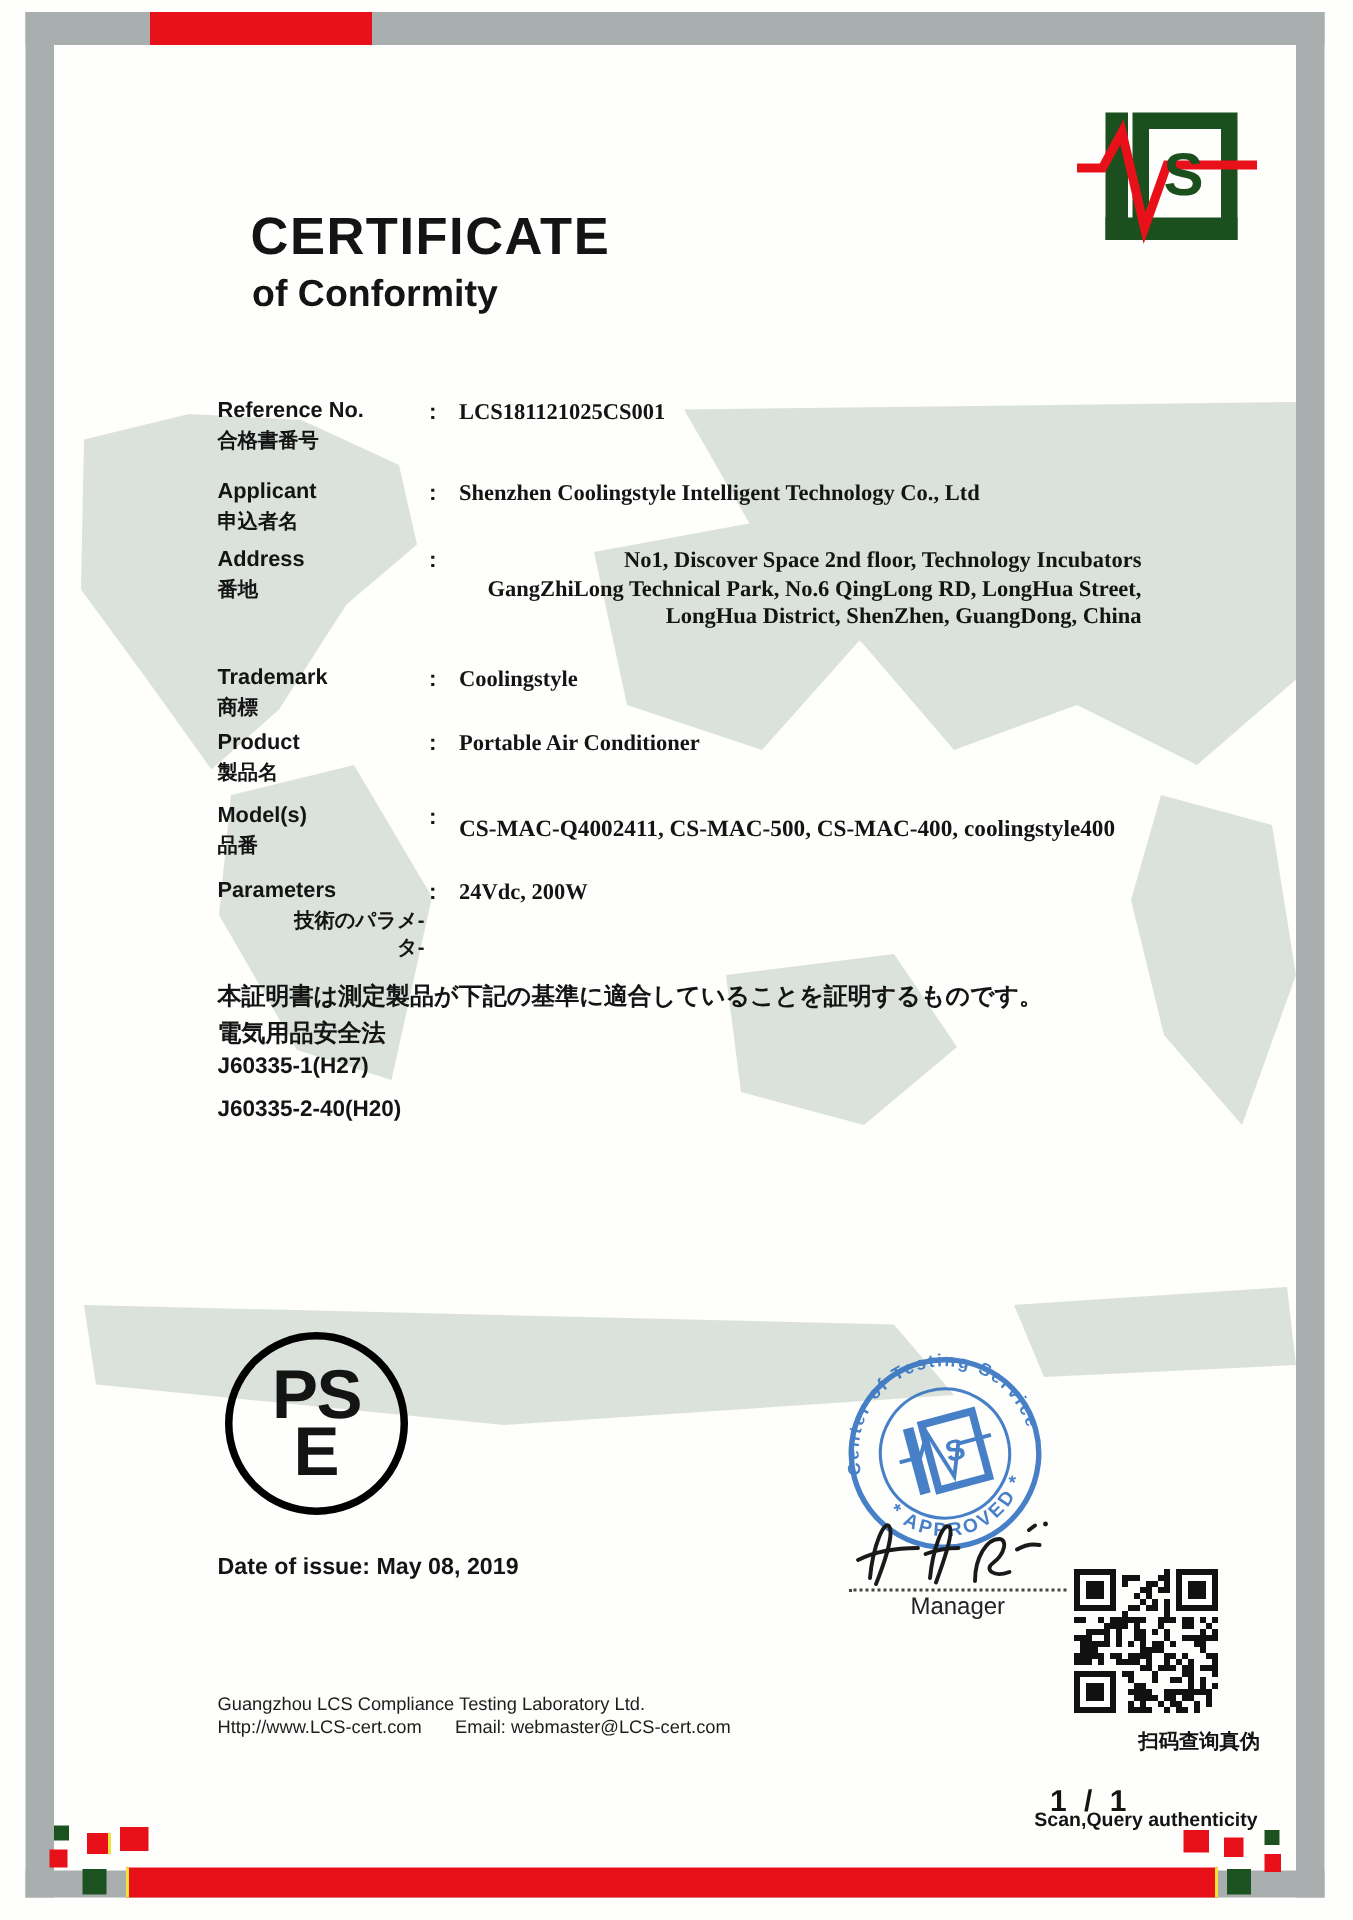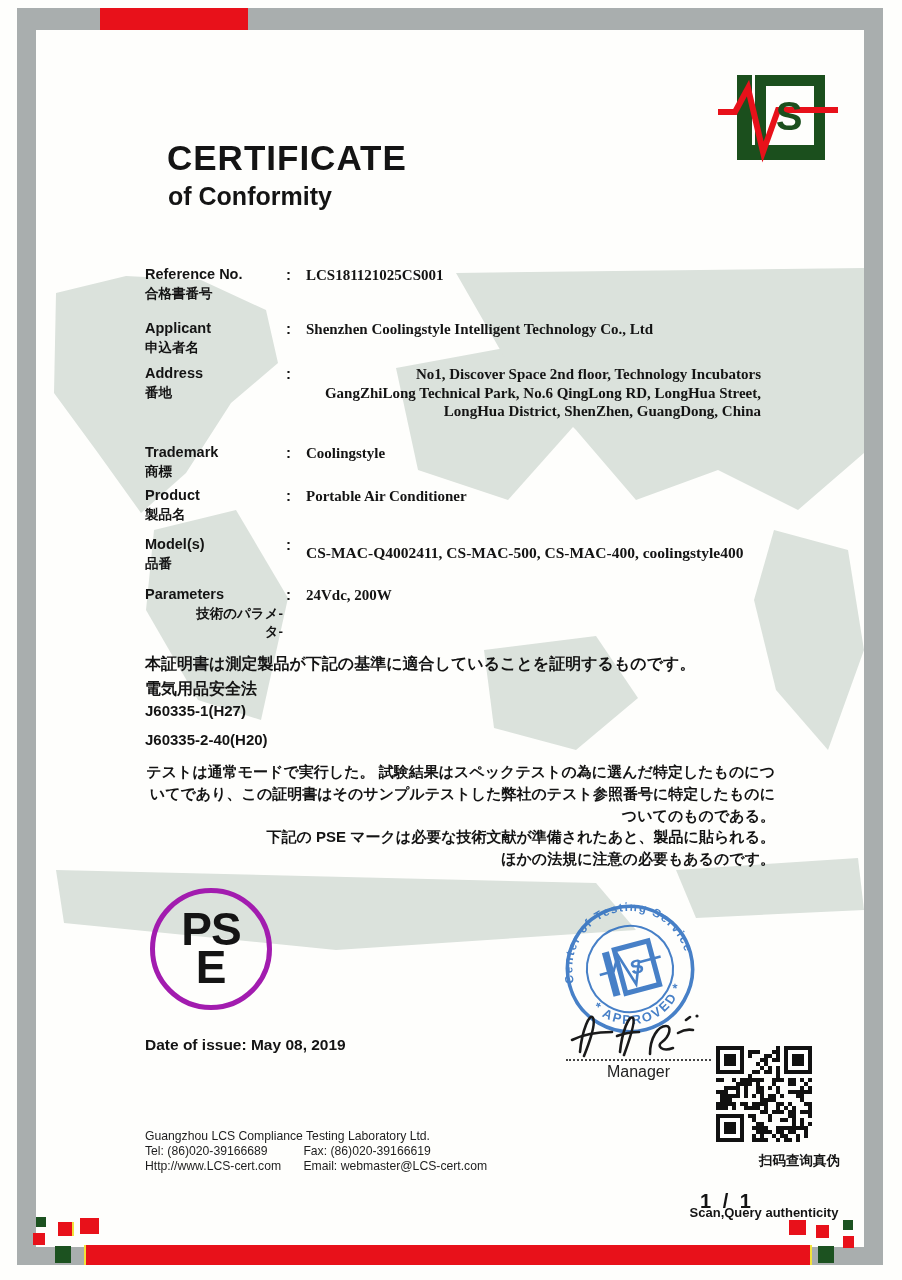--- a/index.html
+++ b/index.html
@@ -24,21 +24,21 @@
   
   .row{position:absolute;left:145px;width:620px;z-index:2;}
   .row .lbl{position:absolute;left:0;top:0;width:138px;font-size:14.5px;font-weight:700;}
   .row .lbl .jp{font-weight:700;font-size:13.5px;margin-top:3px;}
   .row .col{position:absolute;left:141px;top:0;font-size:15px;font-weight:700;}
   .row .val{position:absolute;left:161px;top:0;width:455px;font-size:15px;font-weight:700;line-height:18.5px;font-family:Liberation Serif, serif;}
 
   .jptext{font-weight:700;z-index:2;}
 
   
-  .pse{left:150px;top:888px;width:112px;height:112px;border:5px solid #a21caf;border-radius:50%;
+  .pse{left:150px;top:888px;width:112px;height:112px;border:5px solid #000000;border-radius:50%;
        display:flex;flex-direction:column;align-items:center;justify-content:center;z-index:2;background:transparent;}
   .pse .ps{font-size:46px;font-weight:700;line-height:0.82;letter-spacing:-1px;}
   .pse .e{font-size:46px;font-weight:700;line-height:0.82;}
 
   .dateline{left:145px;top:1036px;font-size:15.5px;font-weight:700;z-index:2;}
 
   
   .stamp{left:548px;top:887px;z-index:3;}
   .sig{left:566px;top:1002px;z-index:4;}
   .sigline{left:566px;top:1059px;width:145px;border-top:2px dotted #444;z-index:4;}
@@ -139,25 +139,20 @@
     <div class="lbl"><span>Parameters</span><div class="jp pre">技術のパラメ-
 タ-</div></div>
     <div class="col">:</div>
     <div class="val">24Vdc, 200W</div>
   </div>
 
   <div class="abs jptext" style="left:145px;top:654px;font-size:16px;">本証明書は測定製品が下記の基準に適合していることを証明するものです。</div>
   <div class="abs jptext" style="left:145px;top:679px;font-size:16px;">電気用品安全法</div>
   <div class="abs" style="left:145px;top:702px;font-size:15px;font-weight:700;z-index:2;">J60335-1(H27)</div>
   <div class="abs" style="left:145px;top:731px;font-size:15px;font-weight:700;z-index:2;">J60335-2-40(H20)</div>
-  <div class="abs jptext pre" style="left:145px;top:761px;width:630px;font-size:15px;line-height:21.8px;">テストは通常モードで実行した。 試験結果はスペックテストの為に選んだ特定したものにつ
-いてであり、この証明書はそのサンプルテストした弊社のテスト参照番号に特定したものに
-ついてのものである。
-下記の PSE マークは必要な技術文献が準備されたあと、製品に貼られる。
-ほかの法規に注意の必要もあるのです。</div>
 
   <div class="abs pse">
     <div class="ps">PS</div>
     <div class="e">E</div>
   </div>
 
   <div class="abs dateline">Date of issue: May 08, 2019</div>
 
   <svg class="abs stamp" width="164" height="164" viewBox="0 0 160 160">
     <g transform="rotate(-15 80 80)" stroke="#2e6fc0" fill="none" opacity="0.88">
@@ -397,22 +392,18 @@
       <rect x="4" y="72" width="20" height="20" fill="#fff"></rect>
       <rect x="8" y="76" width="12" height="12" fill="#111"></rect>
     </svg>
   <div class="abs qrzh">扫码查询真伪</div>
   <div class="abs qren">Scan,Query authenticity</div>
   <div class="abs pagenum">1 / 1</div>
 
   <div class="abs footer">
     <div>Guangzhou LCS Compliance Testing Laboratory Ltd.</div>
     <div>
-      <span class="c2">Tel: (86)020-39166689</span>
-      <span>Fax: (86)020-39166619</span>
-    </div>
-    <div>
       <span class="c2">Http://www.LCS-cert.com</span>
       <span>Email: webmaster@LCS-cert.com</span>
     </div>
   </div>
 
 </div>
 
 </body></html>

